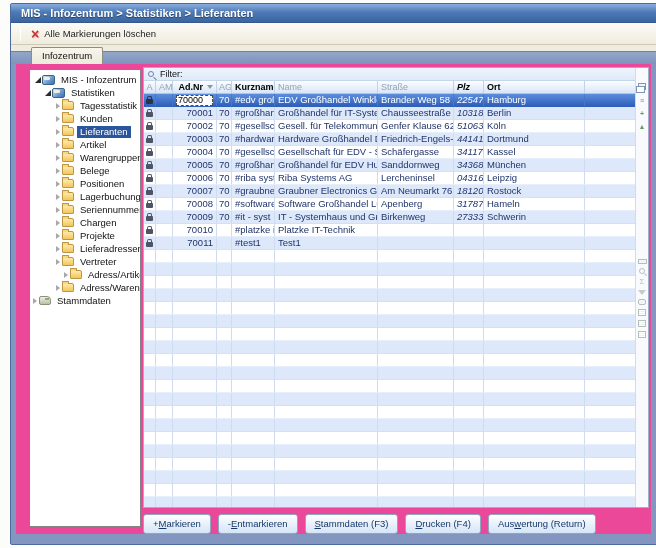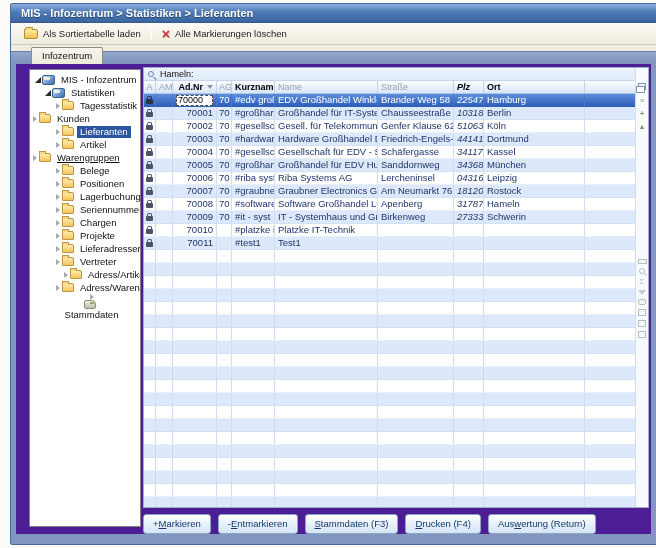--- a/index.html
+++ b/index.html
@@ -24,21 +24,21 @@
   .tb-x { color:#c23434; font-weight:bold; font-size:14px; line-height:10px; text-shadow:1px 1px 0 #e9b9b9; }
 
   .tabstrip { height:19px; background:#efecdf; position:relative; }
   .tabband { position:absolute; left:0; right:0; bottom:0; height:13px;
     background:linear-gradient(#93a6c9,#7e93bd); border-top:1px solid #6c82ad; }
   .tab { position:absolute; left:20px; bottom:0; height:17px; line-height:16px; z-index:2;
     background:linear-gradient(#f8f6ed,#ecead9); border:1px solid #8f8d80; border-bottom:none;
     border-radius:2px 2px 0 0; padding:0 10px; font-size:9.5px; color:#111; }
 
   .content { position:absolute; left:5px; right:7px; top:60px; bottom:10px;
-    background:#4c1d95; overflow:hidden; }
+    background:#ec4899; overflow:hidden; }
 
   
   .tree-panel { position:absolute; left:13px; top:5px; width:112px; bottom:7px;
     background:#fff; border:1px solid #828282; padding-top:3px; overflow:hidden; font-size:9.5px; }
   .tree-item { height:13px; display:flex; align-items:center; white-space:nowrap; color:#111; }
   .exp { width:9px; flex:none; display:flex; align-items:center; justify-content:center; }
   .exp-open { width:0; height:0; border-left:3px solid transparent; border-top:3px solid transparent;
     border-right:3px solid #2b2b2b; border-bottom:3px solid #2b2b2b; }
   .exp-closed { width:0; height:0; border-top:3px solid transparent; border-bottom:3px solid transparent;
     border-left:4px solid #a8a8a8; }
@@ -135,24 +135,20 @@
   .abtn u { text-decoration:underline; }
 </style>
 </head>
 <body>
 
 <div class="window">
   <div class="titlebar">
     <span>MIS - Infozentrum &gt; Statistiken &gt; Lieferanten</span>
   </div>
   <div class="toolbar">
-      <div class="tbtn">
-        <span class="tb-folder"></span>
-        <span>Als Sortiertabelle laden</span>
-      </div>
       <span class="tsep"></span>
       <div class="tbtn">
         <span class="tb-x">×</span>
         <span>Alle Markierungen löschen</span>
       </div>
     </div>
   <div class="tabstrip">
     <div class="tabband"></div>
     <div class="tab">Infozentrum</div>
   </div>
@@ -172,131 +168,131 @@
           <span class="tree-ico icon-app"></span>
           <span class="tree-label">Statistiken</span>
         </div>
         <div class="tree-item" style="padding-left: 23px;">
           <span class="exp">
             <span class="exp-closed"></span>
           </span>
           <span class="tree-ico icon-folder"></span>
           <span class="tree-label">Tagesstatistik</span>
         </div>
+        <div class="tree-item" style="padding-left: 23px;">
+          <span class="exp">
+            <span class="exp-closed"></span>
+          </span>
+          <span class="tree-ico icon-folder"></span>
+          <span class="tree-label">Kunden</span>
+        </div>
+        <div class="tree-item" style="padding-left: 23px;">
+          <span class="exp">
+            <span class="exp-closed"></span>
+          </span>
+          <span class="tree-ico icon-folder"></span>
+          <span class="tree-label selected">Lieferanten</span>
+        </div>
+        <div class="tree-item" style="padding-left: 23px;">
+          <span class="exp">
+            <span class="exp-closed"></span>
+          </span>
+          <span class="tree-ico icon-folder"></span>
+          <span class="tree-label">Artikel</span>
+        </div>
+        <div class="tree-item" style="padding-left: 23px;">
+          <span class="exp">
+            <span class="exp-closed"></span>
+          </span>
+          <span class="tree-ico icon-folder"></span>
+          <span class="tree-label">Warengruppen</span>
+        </div>
+        <div class="tree-item" style="padding-left: 23px;">
+          <span class="exp">
+            <span class="exp-closed"></span>
+          </span>
+          <span class="tree-ico icon-folder"></span>
+          <span class="tree-label">Belege</span>
+        </div>
+        <div class="tree-item" style="padding-left: 23px;">
+          <span class="exp">
+            <span class="exp-closed"></span>
+          </span>
+          <span class="tree-ico icon-folder"></span>
+          <span class="tree-label">Positionen</span>
+        </div>
+        <div class="tree-item" style="padding-left: 23px;">
+          <span class="exp">
+            <span class="exp-closed"></span>
+          </span>
+          <span class="tree-ico icon-folder"></span>
+          <span class="tree-label">Lagerbuchungen</span>
+        </div>
+        <div class="tree-item" style="padding-left: 23px;">
+          <span class="exp">
+            <span class="exp-closed"></span>
+          </span>
+          <span class="tree-ico icon-folder"></span>
+          <span class="tree-label">Seriennummern</span>
+        </div>
+        <div class="tree-item" style="padding-left: 23px;">
+          <span class="exp">
+            <span class="exp-closed"></span>
+          </span>
+          <span class="tree-ico icon-folder"></span>
+          <span class="tree-label">Chargen</span>
+        </div>
+        <div class="tree-item" style="padding-left: 23px; align-items: center;">
+          <span class="exp">
+            <span class="exp-closed"></span>
+          </span>
+          <span class="tree-ico icon-folder"></span>
+          <span class="tree-label">Projekte</span>
+        </div>
+        <div class="tree-item" style="padding-left: 23px;">
+          <span class="exp">
+            <span class="exp-closed"></span>
+          </span>
+          <span class="tree-ico icon-folder"></span>
+          <span class="tree-label">Lieferadressen</span>
+        </div>
+        <div class="tree-item" style="padding-left: 23px;">
+          <span class="exp">
+            <span class="exp-closed"></span>
+          </span>
+          <span class="tree-ico icon-folder"></span>
+          <span class="tree-label">Vertreter</span>
+        </div>
+        <div class="tree-item" style="padding-left: 31px;">
+          <span class="exp">
+            <span class="exp-closed"></span>
+          </span>
+          <span class="tree-ico icon-folder"></span>
+          <span class="tree-label">Adress/Artikel</span>
+        </div>
+        <div class="tree-item" style="padding-left: 23px;">
+          <span class="exp">
+            <span class="exp-closed"></span>
+          </span>
+          <span class="tree-ico icon-folder"></span>
+          <span class="tree-label">Adress/Warengruppen</span>
+        </div>
         <div class="tree-item" style="">
-          <span class="exp">
-            <span class="exp-closed"></span>
-          </span>
-          <span class="tree-ico icon-folder"></span>
-          <span class="tree-label">Kunden</span>
-        </div>
-        <div class="tree-item" style="padding-left: 23px;">
-          <span class="exp">
-            <span class="exp-closed"></span>
-          </span>
-          <span class="tree-ico icon-folder"></span>
-          <span class="tree-label selected">Lieferanten</span>
-        </div>
-        <div class="tree-item" style="padding-left: 23px;">
-          <span class="exp">
-            <span class="exp-closed"></span>
-          </span>
-          <span class="tree-ico icon-folder"></span>
-          <span class="tree-label">Artikel</span>
-        </div>
-        <div class="tree-item" style=" text-decoration: underline;">
-          <span class="exp">
-            <span class="exp-closed"></span>
-          </span>
-          <span class="tree-ico icon-folder"></span>
-          <span class="tree-label">Warengruppen</span>
-        </div>
-        <div class="tree-item" style="padding-left: 23px;">
-          <span class="exp">
-            <span class="exp-closed"></span>
-          </span>
-          <span class="tree-ico icon-folder"></span>
-          <span class="tree-label">Belege</span>
-        </div>
-        <div class="tree-item" style="padding-left: 23px;">
-          <span class="exp">
-            <span class="exp-closed"></span>
-          </span>
-          <span class="tree-ico icon-folder"></span>
-          <span class="tree-label">Positionen</span>
-        </div>
-        <div class="tree-item" style="padding-left: 23px;">
-          <span class="exp">
-            <span class="exp-closed"></span>
-          </span>
-          <span class="tree-ico icon-folder"></span>
-          <span class="tree-label">Lagerbuchungen</span>
-        </div>
-        <div class="tree-item" style="padding-left: 23px;">
-          <span class="exp">
-            <span class="exp-closed"></span>
-          </span>
-          <span class="tree-ico icon-folder"></span>
-          <span class="tree-label">Seriennummern</span>
-        </div>
-        <div class="tree-item" style="padding-left: 23px;">
-          <span class="exp">
-            <span class="exp-closed"></span>
-          </span>
-          <span class="tree-ico icon-folder"></span>
-          <span class="tree-label">Chargen</span>
-        </div>
-        <div class="tree-item" style="padding-left: 23px; align-items: center;">
-          <span class="exp">
-            <span class="exp-closed"></span>
-          </span>
-          <span class="tree-ico icon-folder"></span>
-          <span class="tree-label">Projekte</span>
-        </div>
-        <div class="tree-item" style="padding-left: 23px;">
-          <span class="exp">
-            <span class="exp-closed"></span>
-          </span>
-          <span class="tree-ico icon-folder"></span>
-          <span class="tree-label">Lieferadressen</span>
-        </div>
-        <div class="tree-item" style="padding-left: 23px;">
-          <span class="exp">
-            <span class="exp-closed"></span>
-          </span>
-          <span class="tree-ico icon-folder"></span>
-          <span class="tree-label">Vertreter</span>
-        </div>
-        <div class="tree-item" style="padding-left: 31px;">
-          <span class="exp">
-            <span class="exp-closed"></span>
-          </span>
-          <span class="tree-ico icon-folder"></span>
-          <span class="tree-label">Adress/Artikel</span>
-        </div>
-        <div class="tree-item" style="padding-left: 23px;">
-          <span class="exp">
-            <span class="exp-closed"></span>
-          </span>
-          <span class="tree-ico icon-folder"></span>
-          <span class="tree-label">Adress/Warengruppen</span>
-        </div>
-        <div class="tree-item" style="padding-left: 13px; flex-direction: column;">
           <span class="exp">
             <span class="exp-closed"></span>
           </span>
           <span class="tree-ico icon-data"></span>
           <span class="tree-label">Stammdaten</span>
         </div>
       </div>
     <div class="grid-panel">
       <div class="grid-body">
         <div class="filter-row">
           <span class="search-icon"></span>
-          <span>Hameln:</span>
+          <span>Filter:</span>
         </div>
         <div class="header-row">
             <span class="hcell col-lock">A</span>
             <span class="hcell col-am">AM</span>
             <span class="hcell col-adnr bold">Ad.Nr<span class="sort-ico"></span></span>
             <span class="hcell col-ag">AG</span>
             <span class="hcell col-kurzname bold">Kurzname</span>
             <span class="hcell col-name">Name</span>
             <span class="hcell col-strasse">Straße</span>
             <span class="hcell col-plz bold">Plz</span>

